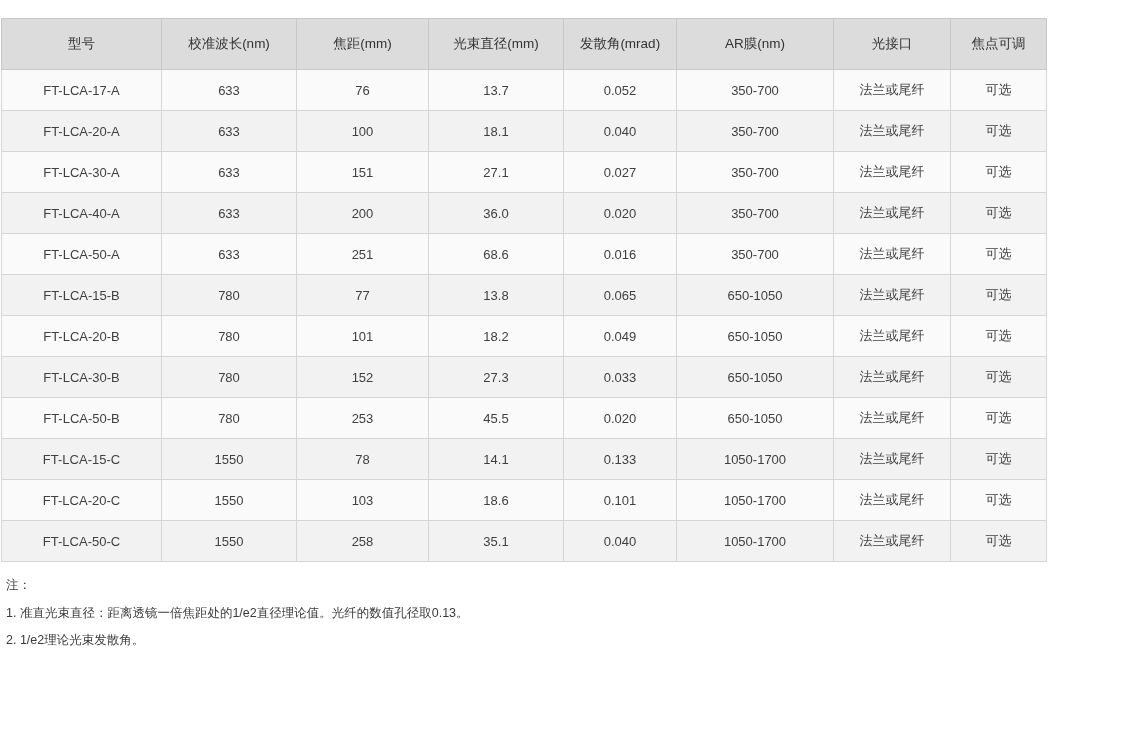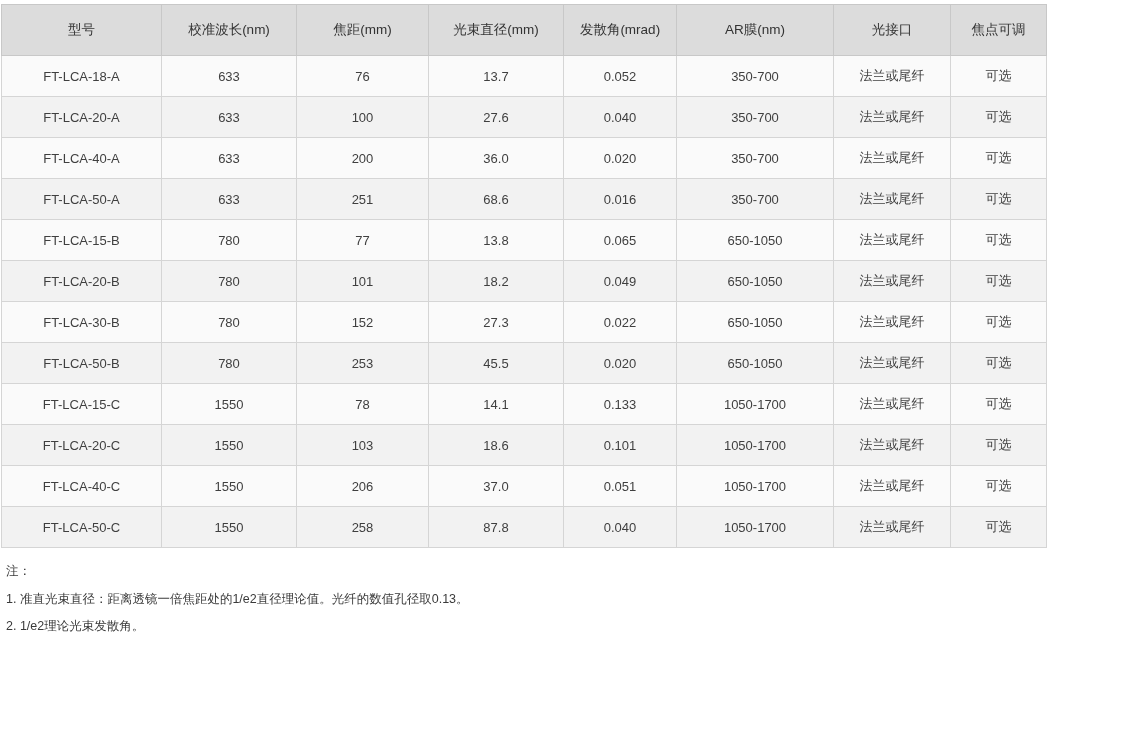--- a/index.html
+++ b/index.html
@@ -16,21 +16,21 @@
   }
   .page {
     position: relative;
     width: 1148px;
     height: 745px;
     box-sizing: border-box;
   }
   table.spec-table {
     border-collapse: collapse;
     width: 992px;
-    margin: 4px 0 0 1px;
+    margin: 18px 0 0 1px;
     table-layout: fixed;
   }
   table.spec-table th,
   table.spec-table td {
     border: 1px solid #d5d5d5;
     text-align: center;
     vertical-align: middle;
     font-size: 13px;
     font-weight: normal;
     color: #3c3c3c;
@@ -96,35 +96,45 @@
         <th>焦距(mm)</th>
         <th>光束直径(mm)</th>
         <th>发散角(mrad)</th>
         <th>AR膜(nm)</th>
         <th>光接口</th>
         <th>焦点可调</th>
       </tr>
     </thead>
     <tbody>
       <tr>
-        <td>FT-LCA-18-A</td>
+        <td>FT-LCA-17-A</td>
         <td>633</td>
         <td>76</td>
         <td>13.7</td>
         <td>0.052</td>
         <td>350-700</td>
         <td>法兰或尾纤</td>
         <td>可选</td>
       </tr>
       <tr>
         <td>FT-LCA-20-A</td>
         <td>633</td>
         <td>100</td>
-        <td>27.6</td>
+        <td>18.1</td>
         <td>0.040</td>
+        <td>350-700</td>
+        <td>法兰或尾纤</td>
+        <td>可选</td>
+      </tr>
+      <tr>
+        <td>FT-LCA-30-A</td>
+        <td>633</td>
+        <td>151</td>
+        <td>27.1</td>
+        <td>0.027</td>
         <td>350-700</td>
         <td>法兰或尾纤</td>
         <td>可选</td>
       </tr>
       <tr>
         <td>FT-LCA-40-A</td>
         <td>633</td>
         <td>200</td>
         <td>36.0</td>
         <td>0.020</td>
@@ -160,21 +170,21 @@
         <td>0.049</td>
         <td>650-1050</td>
         <td>法兰或尾纤</td>
         <td>可选</td>
       </tr>
       <tr>
         <td>FT-LCA-30-B</td>
         <td>780</td>
         <td>152</td>
         <td>27.3</td>
-        <td>0.022</td>
+        <td>0.033</td>
         <td>650-1050</td>
         <td>法兰或尾纤</td>
         <td>可选</td>
       </tr>
       <tr>
         <td>FT-LCA-50-B</td>
         <td>780</td>
         <td>253</td>
         <td>45.5</td>
         <td>0.020</td>
@@ -196,34 +206,24 @@
         <td>FT-LCA-20-C</td>
         <td>1550</td>
         <td>103</td>
         <td>18.6</td>
         <td>0.101</td>
         <td>1050-1700</td>
         <td>法兰或尾纤</td>
         <td>可选</td>
       </tr>
       <tr>
-        <td>FT-LCA-40-C</td>
-        <td>1550</td>
-        <td>206</td>
-        <td>37.0</td>
-        <td>0.051</td>
-        <td>1050-1700</td>
-        <td>法兰或尾纤</td>
-        <td>可选</td>
-      </tr>
-      <tr>
         <td>FT-LCA-50-C</td>
         <td>1550</td>
         <td>258</td>
-        <td>87.8</td>
+        <td>35.1</td>
         <td>0.040</td>
         <td>1050-1700</td>
         <td>法兰或尾纤</td>
         <td>可选</td>
       </tr>
     </tbody>
   </table>
 
   <div class="notes">
     <div class="note-title">注：</div>

